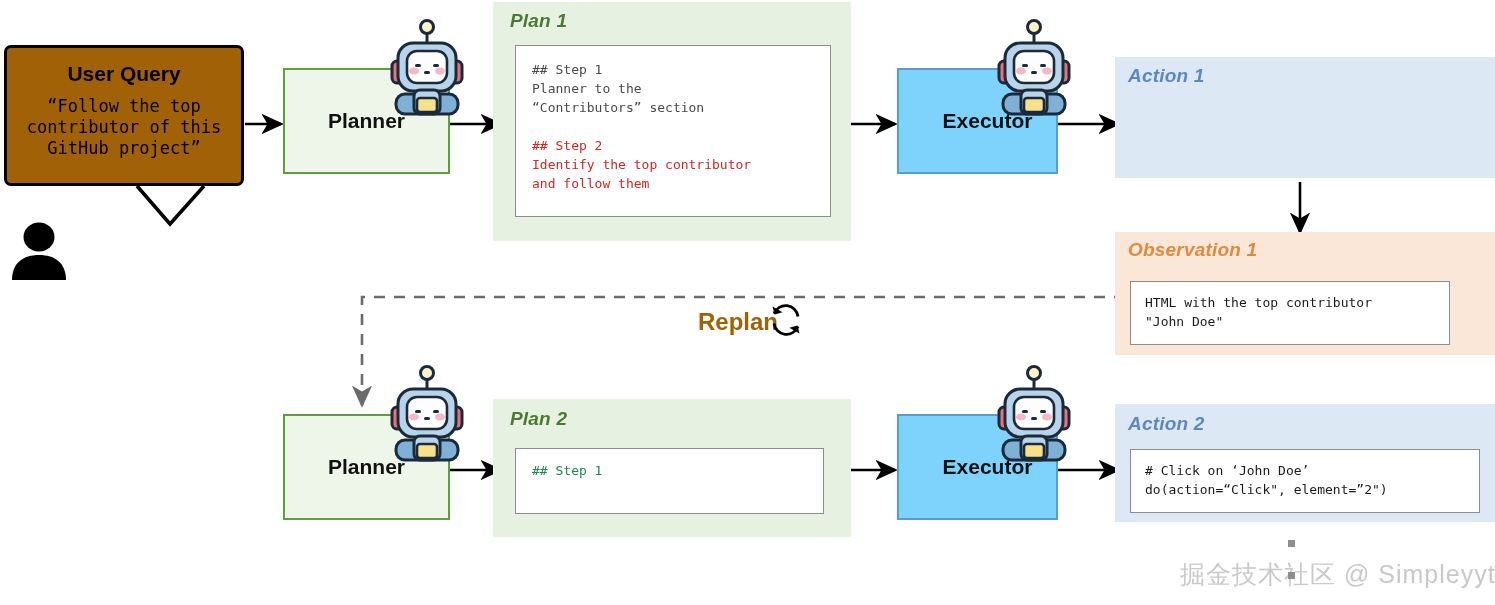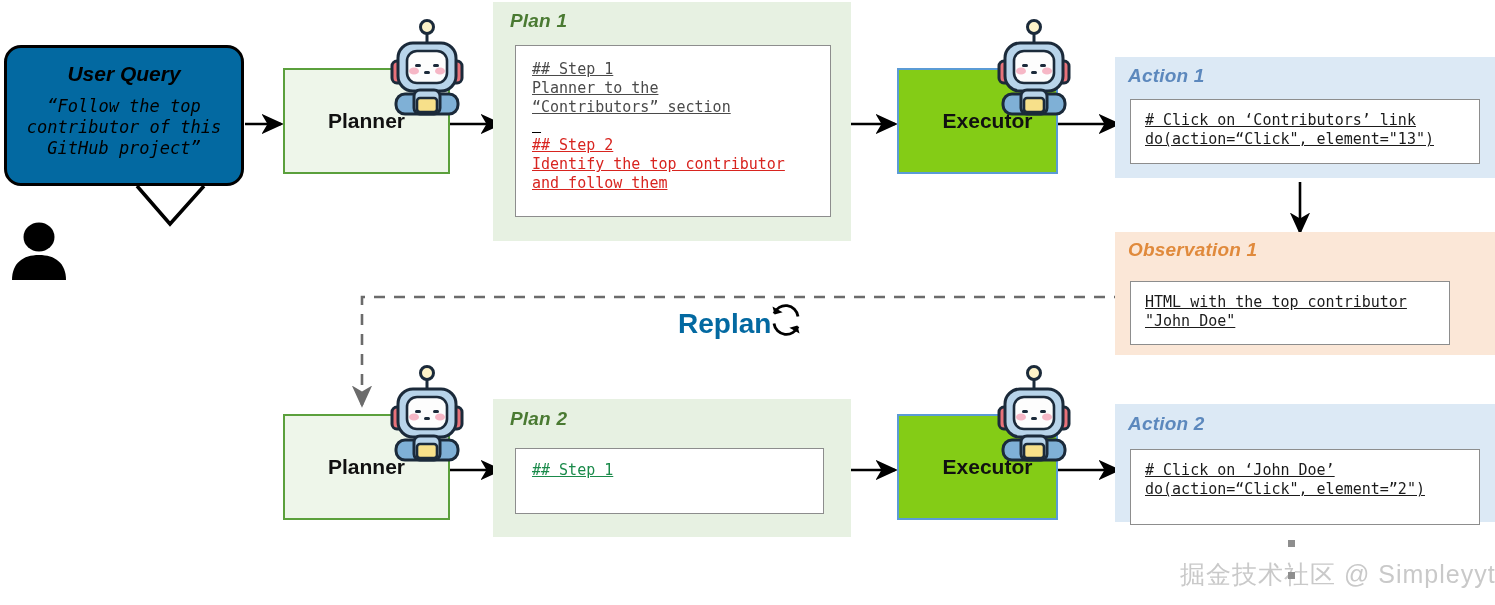--- a/index.html
+++ b/index.html
@@ -16,44 +16,44 @@
   .panel-title{position:absolute;font-style:italic;font-weight:bold;
                font-size:19px;letter-spacing:.2px;}
   .t-green{color:#4a7a32;}
   .t-blue{color:#5c88bd;}
   .t-orange{color:#e08a3c;}
 
   
   .card{position:absolute;box-sizing:border-box;background:#ffffff;
         border:1.5px solid #8d8d8d;}
   .code{font-family:"DejaVu Sans Mono","Liberation Mono",monospace;
-        font-size:15px;line-height:19px;white-space:pre;text-decoration:underline;}
+        font-size:13px;line-height:19px;white-space:pre;}
   .c-gray{color:#4a4a4a;}
   .c-red{color:#d8241f;}
   .c-green{color:#1a8a4a;}
   .c-dark{color:#1b1b1b;}
 
   
   .agentbox{position:absolute;box-sizing:border-box;display:flex;
             align-items:center;justify-content:center;
             font-weight:bold;font-size:21px;color:#111;}
   .agent-planner{background:#eef6ea;border:2.5px solid #5ba03c;}
-  .agent-exec{background:#84cc16;border:2.5px solid #5b9bd5;padding-left:20px;}
-
-  
-  .bubble{position:absolute;box-sizing:border-box;background:#0369a1;
-          border:3.5px solid #000;border-radius:17px;font-style:italic;}
+  .agent-exec{background:#7dd3fc;border:2.5px solid #5b9bd5;padding-left:20px;}
+
+  
+  .bubble{position:absolute;box-sizing:border-box;background:#a16207;
+          border:3.5px solid #000;border-radius:7px;}
   .bubble-title{text-align:center;font-weight:bold;font-size:21px;
                 color:#000;margin-top:14px;}
   .bubble-text{text-align:center;font-size:17px;line-height:21px;
                color:#000;margin-top:10px;
                font-family:"DejaVu Sans Mono","Liberation Mono",monospace;}
 
   
-  .replan-label{position:absolute;font-weight:bold;font-size:28px;color:#0369a1;}
+  .replan-label{position:absolute;font-weight:bold;font-size:24px;color:#a16207;margin-left:20px;}
 
   
   .wm{position:absolute;font-size:25px;color:#c9c9c9;letter-spacing:1px;
       white-space:nowrap;}
   .wm-dot{position:absolute;width:7px;height:7px;background:#8e8e8e;}
   svg{display:block;overflow:visible;}
 </style>
 </head>
 <body>
 
@@ -153,24 +153,20 @@
     <rect x="47" y="50" width="6" height="3" rx="1.5" fill="#1b2a3a"></rect>
     <rect x="38" y="57" width="6" height="3" rx="1.5" fill="#1b2a3a"></rect>
     <rect x="10" y="80" width="62" height="20" rx="9" fill="#7fb0d6" stroke="#1b2a3a" stroke-width="3"></rect>
     <rect x="28" y="76" width="26" height="24" rx="6" fill="#b8d4ea" stroke="#1b2a3a" stroke-width="3"></rect>
     <rect x="31" y="84" width="20" height="14" rx="3" fill="#f7e08a" stroke="#1b2a3a" stroke-width="2.6"></rect>
   </svg>
 
   <div class="panel panel-blue" style="left:1115px;top:57px;width:380px;height:121px;">
     <div class="panel-title t-blue" style="left:13px;top:8px;">Action 1</div>
   </div>
-  <div class="card" style="left:1130px;top:99px;width:350px;height:65px;padding:11px 14px;">
-    <div class="code c-dark"># Click on ‘Contributors’ link</div>
-    <div class="code c-dark">do(action=“Click", element="13")</div>
-  </div>
 
   <div class="panel panel-orange" style="left:1115px;top:232px;width:380px;height:123px;">
     <div class="panel-title t-orange" style="left:13px;top:7px;">Observation 1</div>
   </div>
   <div class="card" style="left:1130px;top:281px;width:320px;height:64px;padding:11px 14px;">
     <div class="code c-dark">HTML with the top contributor
 "John Doe"</div>
   </div>
 
   <div class="replan-label" style="left:678px;top:308px;">Replan</div>
@@ -224,21 +220,21 @@
     <rect x="47" y="50" width="6" height="3" rx="1.5" fill="#1b2a3a"></rect>
     <rect x="38" y="57" width="6" height="3" rx="1.5" fill="#1b2a3a"></rect>
     <rect x="10" y="80" width="62" height="20" rx="9" fill="#7fb0d6" stroke="#1b2a3a" stroke-width="3"></rect>
     <rect x="28" y="76" width="26" height="24" rx="6" fill="#b8d4ea" stroke="#1b2a3a" stroke-width="3"></rect>
     <rect x="31" y="84" width="20" height="14" rx="3" fill="#f7e08a" stroke="#1b2a3a" stroke-width="2.6"></rect>
   </svg>
 
   <div class="panel panel-blue" style="left:1115px;top:404px;width:380px;height:118px;">
     <div class="panel-title t-blue" style="left:13px;top:9px;">Action 2</div>
   </div>
-  <div class="card" style="left:1130px;top:449px;width:350px;height:76px;padding:11px 14px;">
+  <div class="card" style="left:1130px;top:449px;width:350px;height:64px;padding:11px 14px;">
     <div class="code c-dark"># Click on ‘John Doe’</div>
     <div class="code c-dark">do(action=“Click", element=”2")</div>
   </div>
 
   <div class="wm-dot" style="left:1288px;top:540px;"></div>
   <div class="wm" style="left:1180px;top:558px;">掘金技术社区 @ Simpleyyt</div>
   <div class="wm-dot" style="left:1288px;top:572px;"></div>
 
 </div>
 

